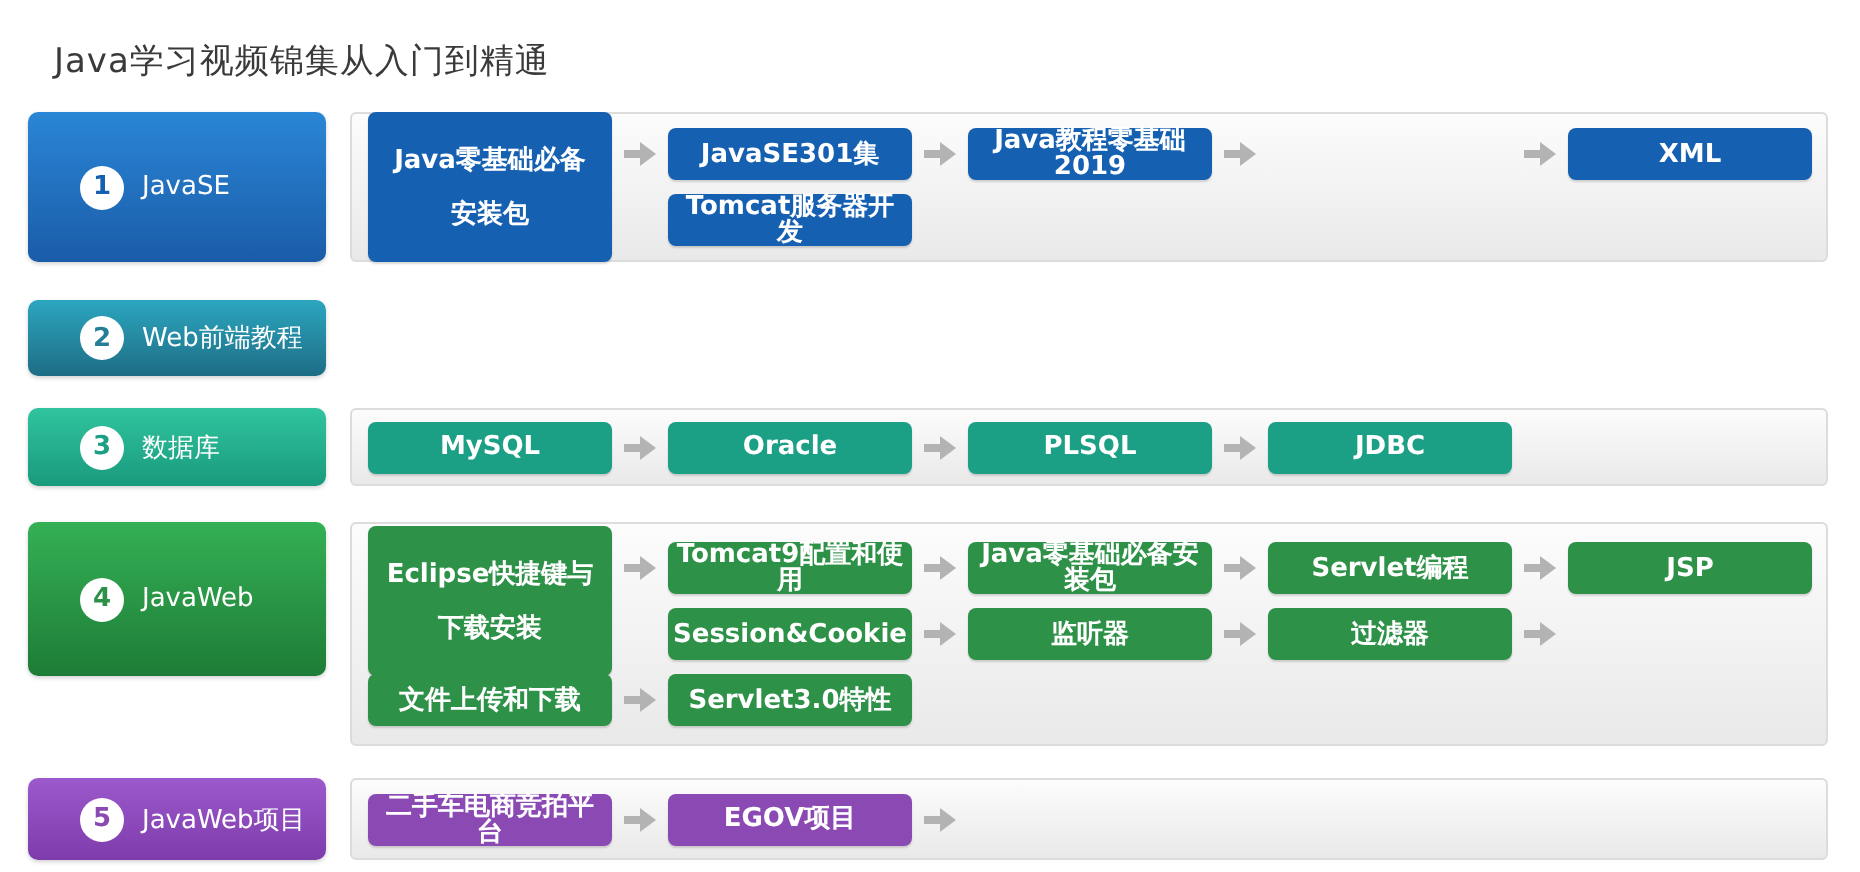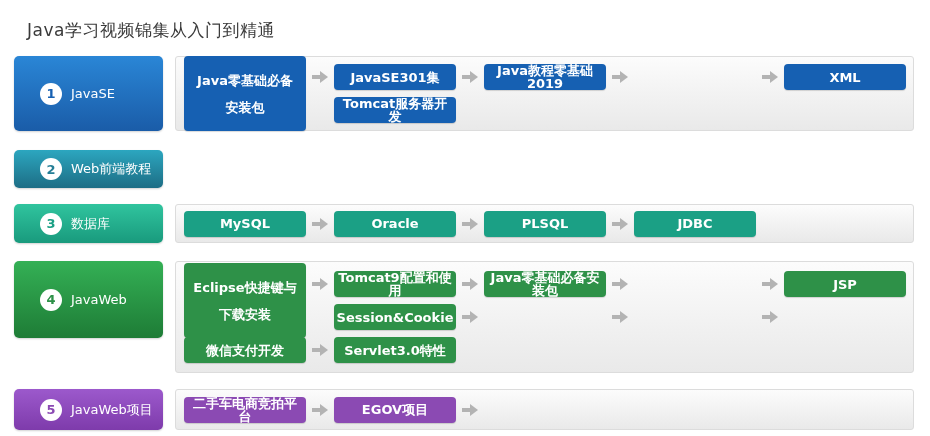--- a/index.html
+++ b/index.html
@@ -146,29 +146,32 @@
     <span class="side-label">JavaWeb</span>
   </div>
   <div class="panel">
     <div class="grid">
       <span class="chip tall" style="grid-column:1;grid-row:1/3">Eclipse快捷键与下载安装</span>
       <span class="arrow" style="grid-column:2;grid-row:1"></span>
       <span class="chip" style="grid-column:3;grid-row:1">Tomcat9配置和使用</span>
       <span class="arrow" style="grid-column:4;grid-row:1"></span>
       <span class="chip" style="grid-column:5;grid-row:1">Java零基础必备安装包</span>
       <span class="arrow" style="grid-column:6;grid-row:1"></span>
+      <span class="chip" style="grid-column:7;grid-row:1">Servlet编程</span>
       <span class="arrow" style="grid-column:8;grid-row:1"></span>
       <span class="chip" style="grid-column:3;grid-row:2">Session&amp;Cookie</span>
 
       <span class="chip" style="grid-column:9;grid-row:1">JSP</span>
       <span class="arrow" style="grid-column:4;grid-row:2"></span>
+      <span class="chip" style="grid-column:5;grid-row:2">监听器</span>
       <span class="arrow" style="grid-column:6;grid-row:2"></span>
+      <span class="chip" style="grid-column:7;grid-row:2">过滤器</span>
       <span class="arrow" style="grid-column:8;grid-row:2"></span>
 
-      <span class="chip" style="grid-column:1;grid-row:3">微信支付开发</span>
+      <span class="chip" style="grid-column:1;grid-row:3">文件上传和下载</span>
       <span class="arrow" style="grid-column:2;grid-row:3"></span>
       <span class="chip" style="grid-column:3;grid-row:3">Servlet3.0特性</span>
     </div>
   </div>
 </section>
 
 <section class="row row-5" style="--c-top: #9c59cc; --c-bottom: #7e3bab; --c-chip: #8b4ab3;">
   <div class="side">
     <span class="badge">5</span>
     <span class="side-label">JavaWeb项目</span>

